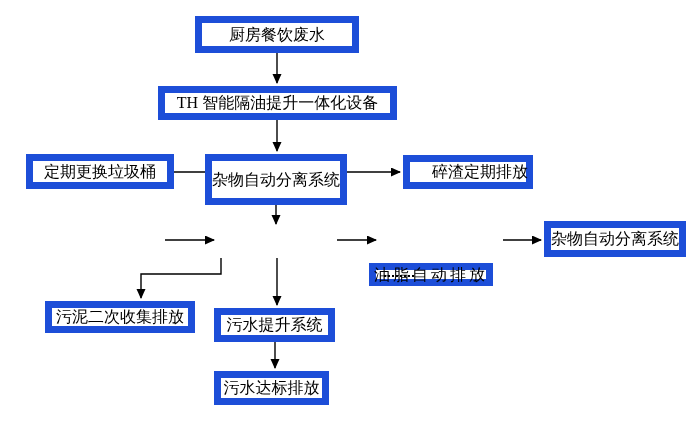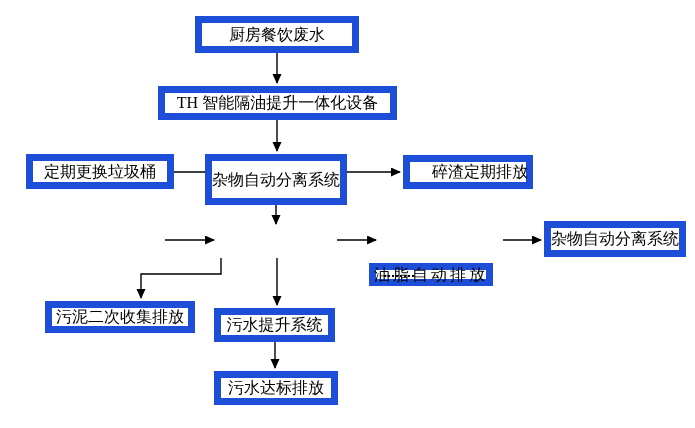--- a/index.html
+++ b/index.html
@@ -35,21 +35,21 @@
   .n-th        { left: 158px; top: 86px;  width: 239px; height: 34px; }
   .n-trash     { left: 26px;  top: 154px; width: 148px; height: 35px; }
   .n-debris    { left: 205px; top: 154px; width: 142px; height: 51px; }
   .n-residue   { left: 403px; top: 155px; width: 130px; height: 34px; padding-left: 24px; }
   .n-heating   { left: 35px;  top: 222px; width: 130px; height: 36px; }
   .n-oilwater  { left: 217px; top: 227px; width: 120px; height: 31px; }
   .n-grease    { left: 369px; top: 223px; width: 124px; height: 23px; letter-spacing: 3px; margin-top: 40px; }
   .n-oilbarrel { left: 544px; top: 221px; width: 142px; height: 36px; }
   .n-sludge    { left: 45px;  top: 301px; width: 150px; height: 32px; }
   .n-lifting   { left: 214px; top: 308px; width: 121px; height: 34px; }
-  .n-final     { left: 214px; top: 371px; width: 124px; height: 34px; }
+  .n-final     { left: 214px; top: 371px; width: 115px; height: 34px; }
   .dots {
     position: absolute;
     left: 8px;
     bottom: 2px;
     width: 30px;
     height: 0;
     border-bottom: 2px dotted #000000;
   }
   .edge { stroke: #000000; stroke-width: 1.4; fill: none; }
 </style>

